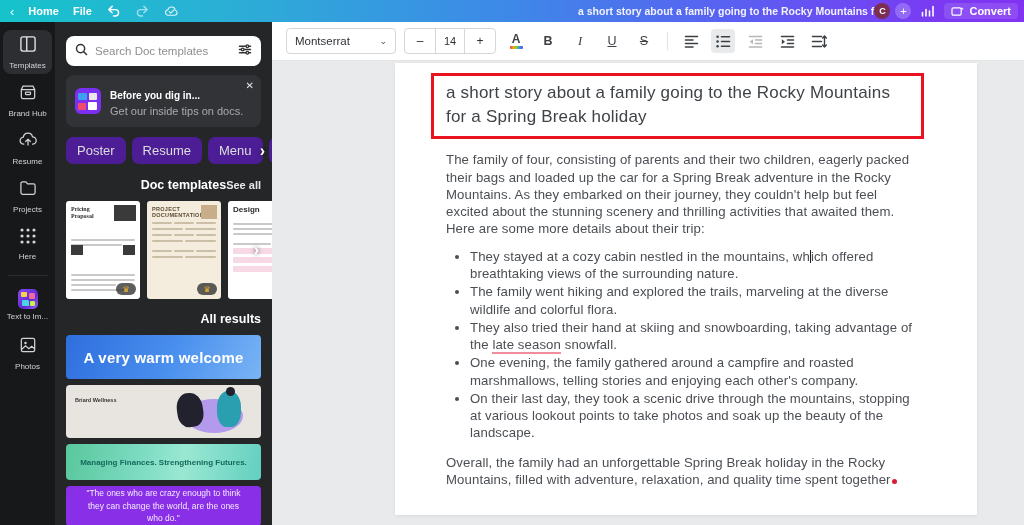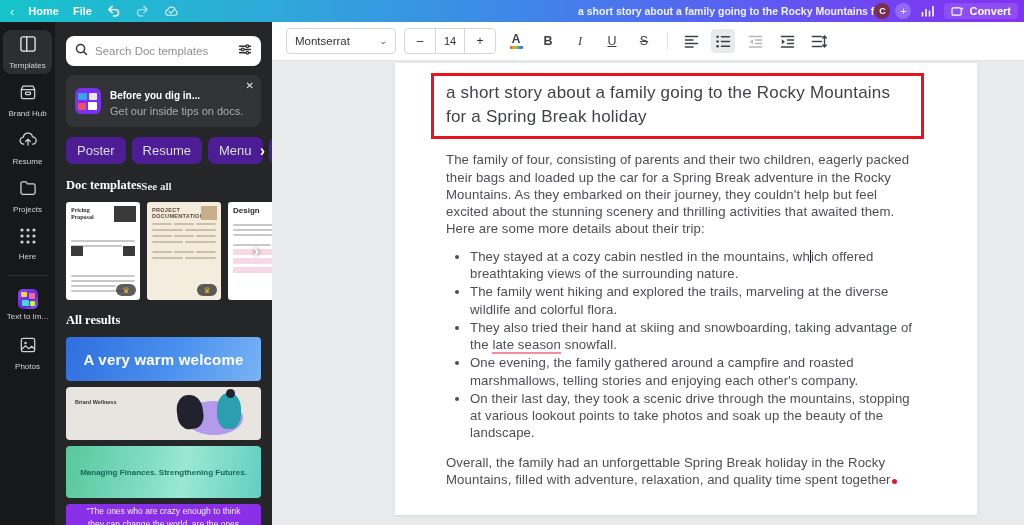--- a/index.html
+++ b/index.html
@@ -51,21 +51,21 @@
     display:flex; gap:9px; align-items:center; }
   .banner-icon { width:26px; height:26px; border-radius:6px; background:#7b2ff0; position:relative; overflow:hidden; flex:none; }
   .banner-icon i { position:absolute; display:block; }
   .banner-title { font-size:10px; font-weight:bold; color:#fff; }
   .banner-sub { font-size:11px; color:#a9aaac; margin-top:2px; }
   .banner-close { position:absolute; right:7px; top:5px; color:#e6e6e6; font-size:10px; }
   .chips { display:flex; gap:6px; margin-top:10px; position:relative; }
   .chip { background:#4c1d95; border-radius:7px; color:#dcdddf; font-size:13px; padding:6px 11px; white-space:nowrap; }
   .row-arrow { position:absolute; right:-4px; top:50%; transform:translateY(-50%);
     color:#fff; font-size:16px; font-weight:bold; text-shadow:0 0 4px rgba(0,0,0,.7); }
-  .sec-head { display:flex; justify-content:flex-start; align-items:center; margin-top:14px;font-family:Liberation Serif, serif; }
+  .sec-head { display:flex; justify-content:flex-end; align-items:center; margin-top:14px; }
   .sec-title { font-size:12.5px; font-weight:bold; color:#fff; }
   .sec-link { font-size:11px; font-weight:bold; color:#e7e8e9; }
   .thumbs { display:flex; gap:7px; margin-top:9px; position:relative; }
   .thumb { width:74px; height:98px; border-radius:3px; background:#fff; position:relative;
     overflow:hidden; flex:none; padding:5px; }
   .thumb .t-name { font-size:6px; font-weight:bold; color:#2b2b2b; line-height:1.1; }
   .tline { height:2px; background:#c9c9c9; border-radius:1px; margin-top:3px; }
   .tblock { background:#3a3a3a; position:absolute; }
   .crown { position:absolute; right:4px; bottom:4px; width:20px; height:12px; border-radius:7px;
     background:rgba(40,40,40,.75); color:#f0b429; font-size:8px; display:flex; align-items:center; justify-content:center; }
@@ -81,21 +81,21 @@
     display:flex; align-items:center; justify-content:center; }
   .card1 span { color:#fff; font-weight:bold; font-size:15px; letter-spacing:.2px; }
   .card2 { height:53px; background:#e8e5e0; padding:7px 0 0 9px; }
   .card2 .c2-title { font-size:11.5px; font-weight:bold; color:#1c1c1c; line-height:1.05; }
   .card2 .c2-brand { font-size:5.5px; font-weight:bold; color:#333; margin-top:5px; }
   .blob { position:absolute; right:18px; top:14px; width:58px; height:34px; border-radius:50%; background:#b49aec; }
   .person { position:absolute; background:#22222e; border-radius:45% 45% 40% 40%; }
   .p1 { right:58px; top:8px; width:26px; height:34px; transform:rotate(-8deg); }
   .p2 { right:20px; top:6px; width:24px; height:36px; background:#2a9fb0; }
   .p2head { position:absolute; right:26px; top:2px; width:9px; height:9px; border-radius:50%; background:#22222e; }
-  .card3 { height:52px; background:linear-gradient(100deg,#59c79c 0%,#7edcc3 40%,#9ae8d2 60%,#63cfc0 100%);
+  .card3 { height:36px; background:linear-gradient(100deg,#59c79c 0%,#7edcc3 40%,#9ae8d2 60%,#63cfc0 100%);
     display:flex; align-items:center; justify-content:center; }
   .card3 span { color:#14695a; font-size:8px; font-weight:bold; }
   .card4 { height:40px; background:#8a2fe8; display:flex; align-items:center; justify-content:center; padding:0 14px; }
   .card4 span { color:#f3eaff; font-size:8.5px; text-align:center; line-height:1.5; }
 
   
   .toolbar { position:absolute; left:272px; top:22px; width:752px; height:39px; background:#fff;
     border-bottom:1px solid #e3e5e7; display:flex; align-items:center; padding-left:14px; gap:8px; z-index:3; }
   .font-select { width:110px; height:26px; border:1px solid #d4d6d8; border-radius:4px;
     display:flex; align-items:center; justify-content:space-between; padding:0 8px; font-size:11.5px; color:#2f3337; }

